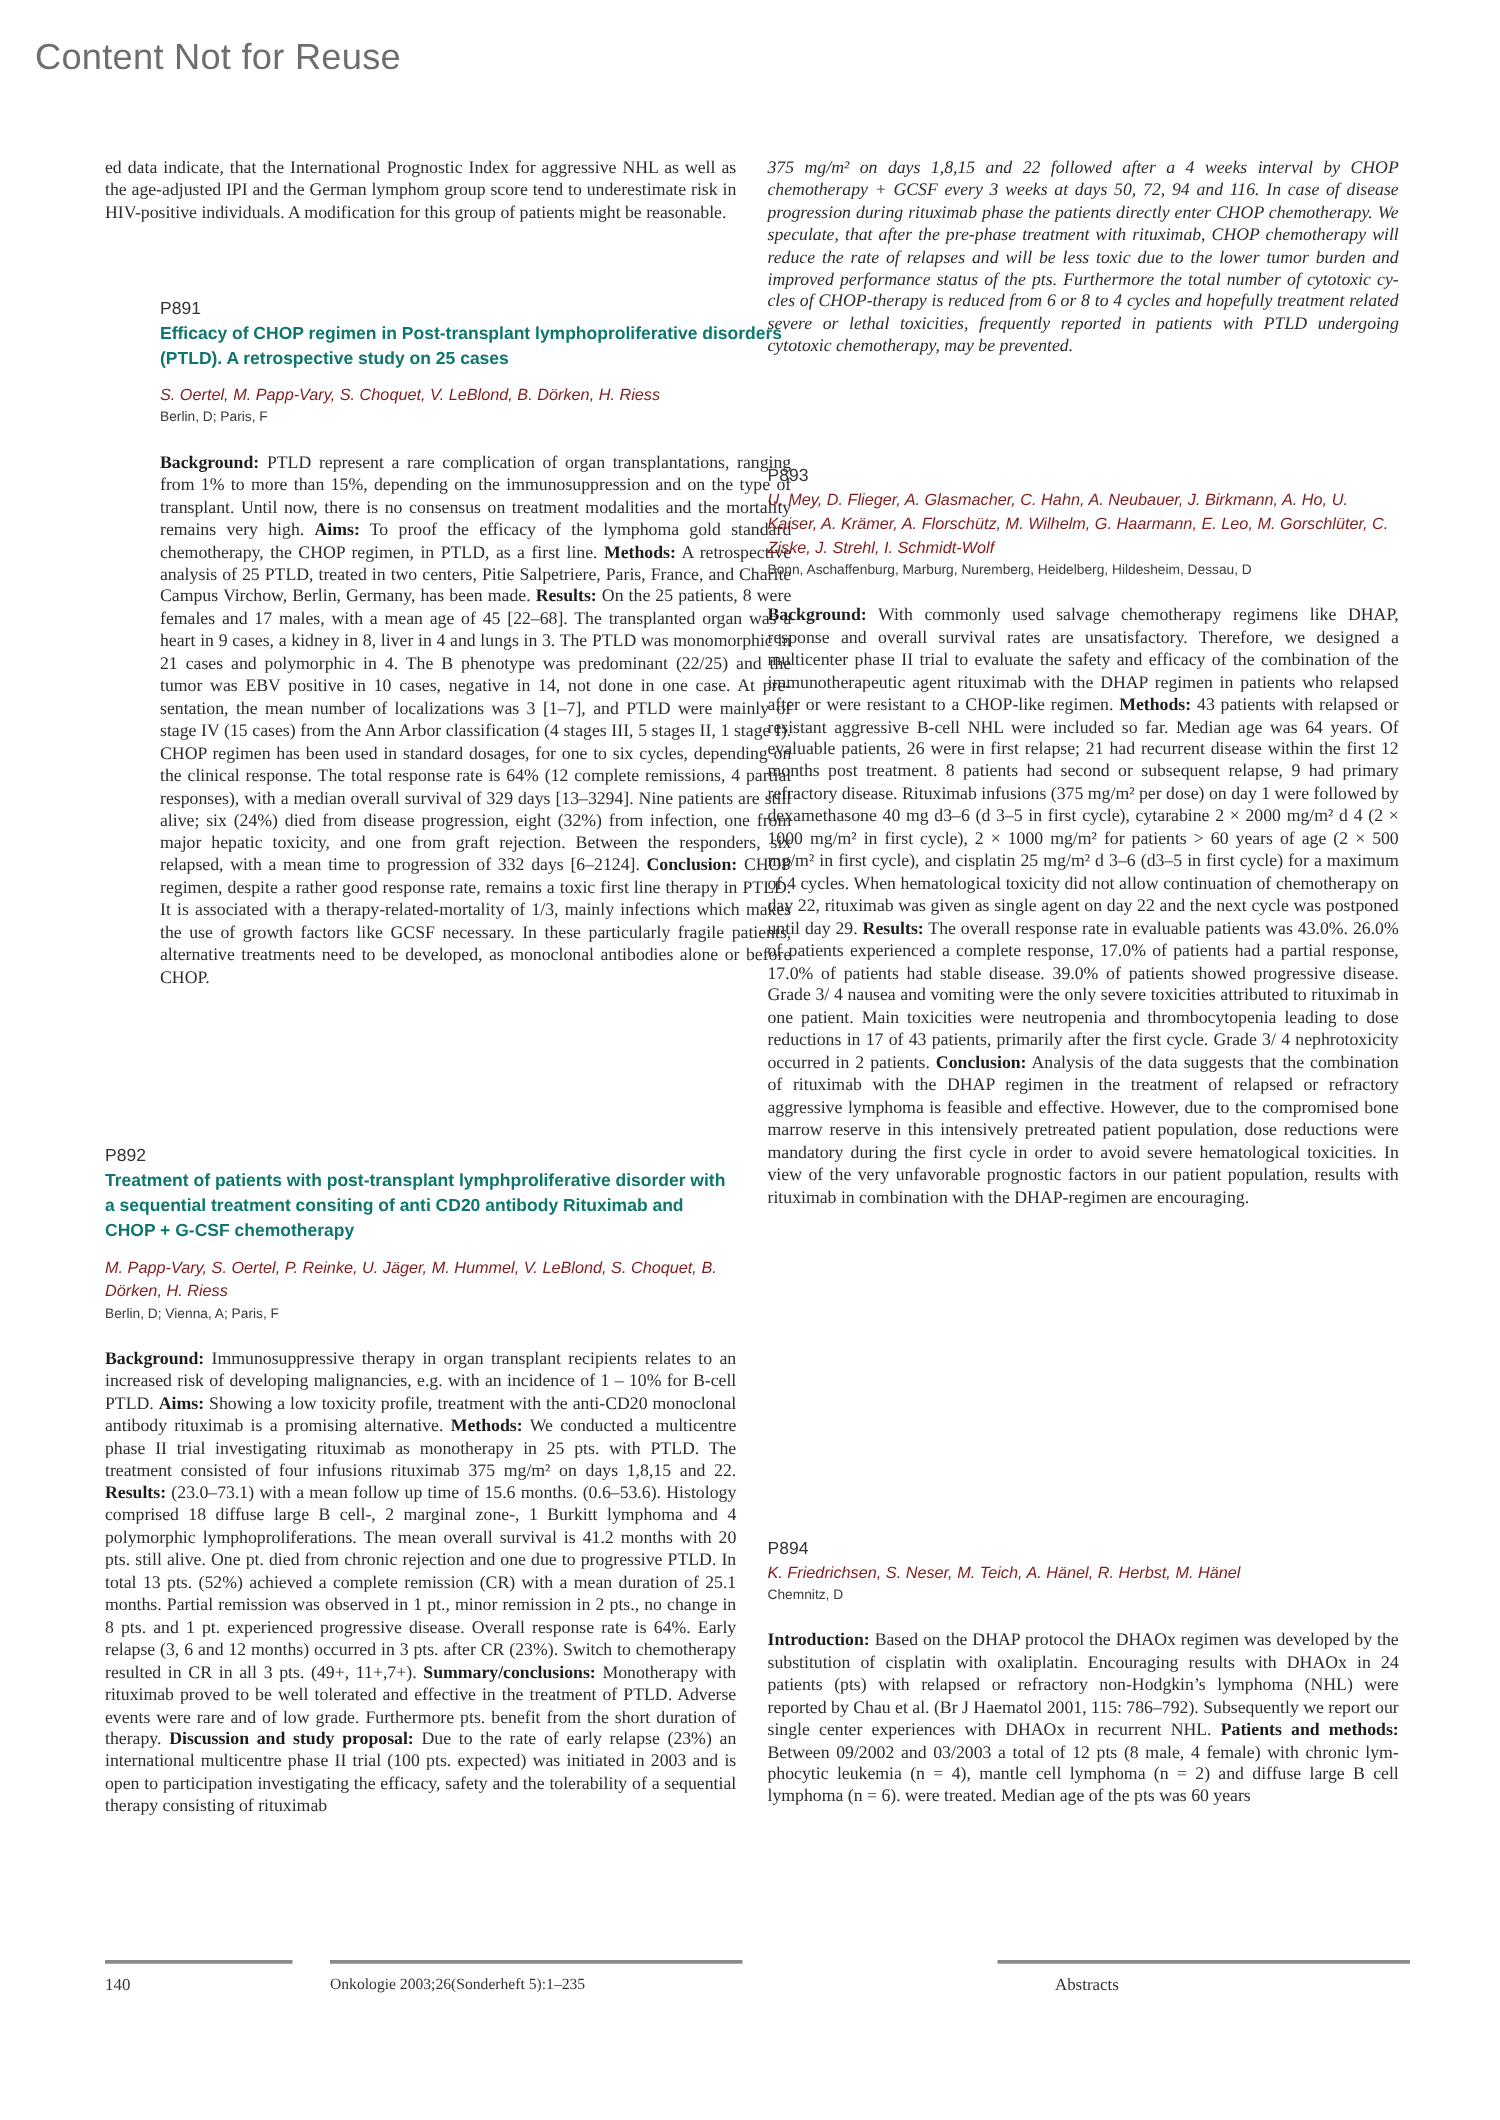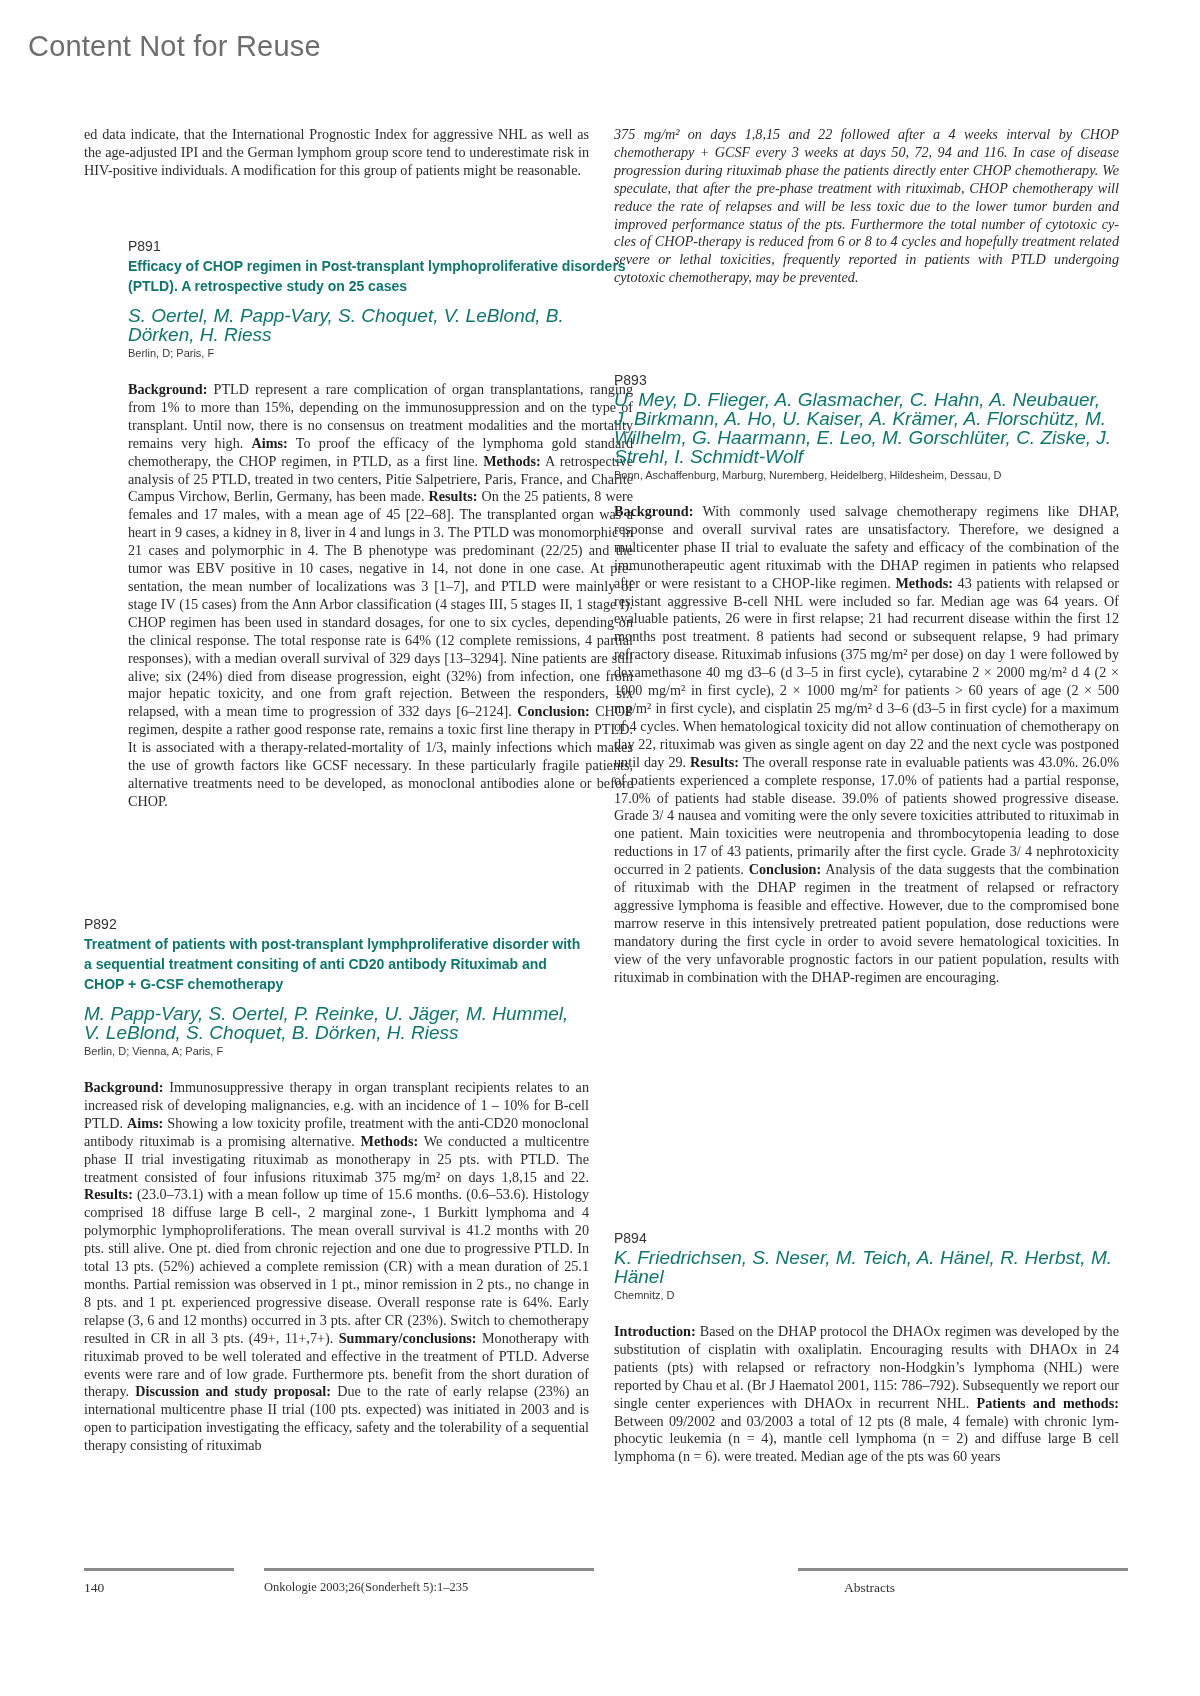--- a/index.html
+++ b/index.html
@@ -6,21 +6,21 @@
   body { width: 1200px; height: 1696px; position: relative; overflow: hidden; color: #2a2a2a; }
   .watermark { position: absolute; left: 28px; top: 30px; font-family: "Liberation Sans", sans-serif; font-size: 29px; color: #6e6e6e; letter-spacing: 0.2px; }
   .col { position: absolute; width: 505px; }
   .col-left { left: 84px; top: 126px; }
   .col-right { left: 614px; top: 126px; font-style: italic; }
   .body-text { font-family: "Liberation Serif", serif; font-size: 14.2px; line-height: 17.9px; text-align: justify; hyphens: manual; margin: 0; color: #2c2c2c; }
   .body-text b { font-weight: bold; color: #1e1e1e; }
   .abstract { position: absolute; width: 505px; }
   .abs-id { font-family: "Liberation Sans", sans-serif; font-size: 14px; color: #333; margin: 0 0 2px 0; }
   .abs-title { font-family: "Liberation Sans", sans-serif; font-weight: bold; font-size: 14px; line-height: 20px; color: #0f766e; margin: 0 0 10px 0; }
-  .abs-authors { font-family: "Liberation Sans", sans-serif; font-style: italic; font-size: 19px; line-height: 19px; color: #0f766e; margin: 0; }
+  .abs-authors { font-family: "Liberation Sans", sans-serif; font-style: italic; font-size: 13px; line-height: 19px; color: #7f1d1d; margin: 0; }
   .abs-affil { font-family: "Liberation Sans", sans-serif; font-size: 11px; line-height: 19px; color: #3a3a3a; margin: 0 0 18px 0; }
   .footer-rule { position: absolute; height: 3px; background: #8a8a8a; top: 1568px; }
   .footer-text { position: absolute; top: 1580px; font-family: "Liberation Serif", serif; font-size: 13.5px; color: #333; }
 </style>
 </head>
 <body>
 
 <div class="watermark">Content Not for Reuse</div>
 
 <div class="col col-left">

